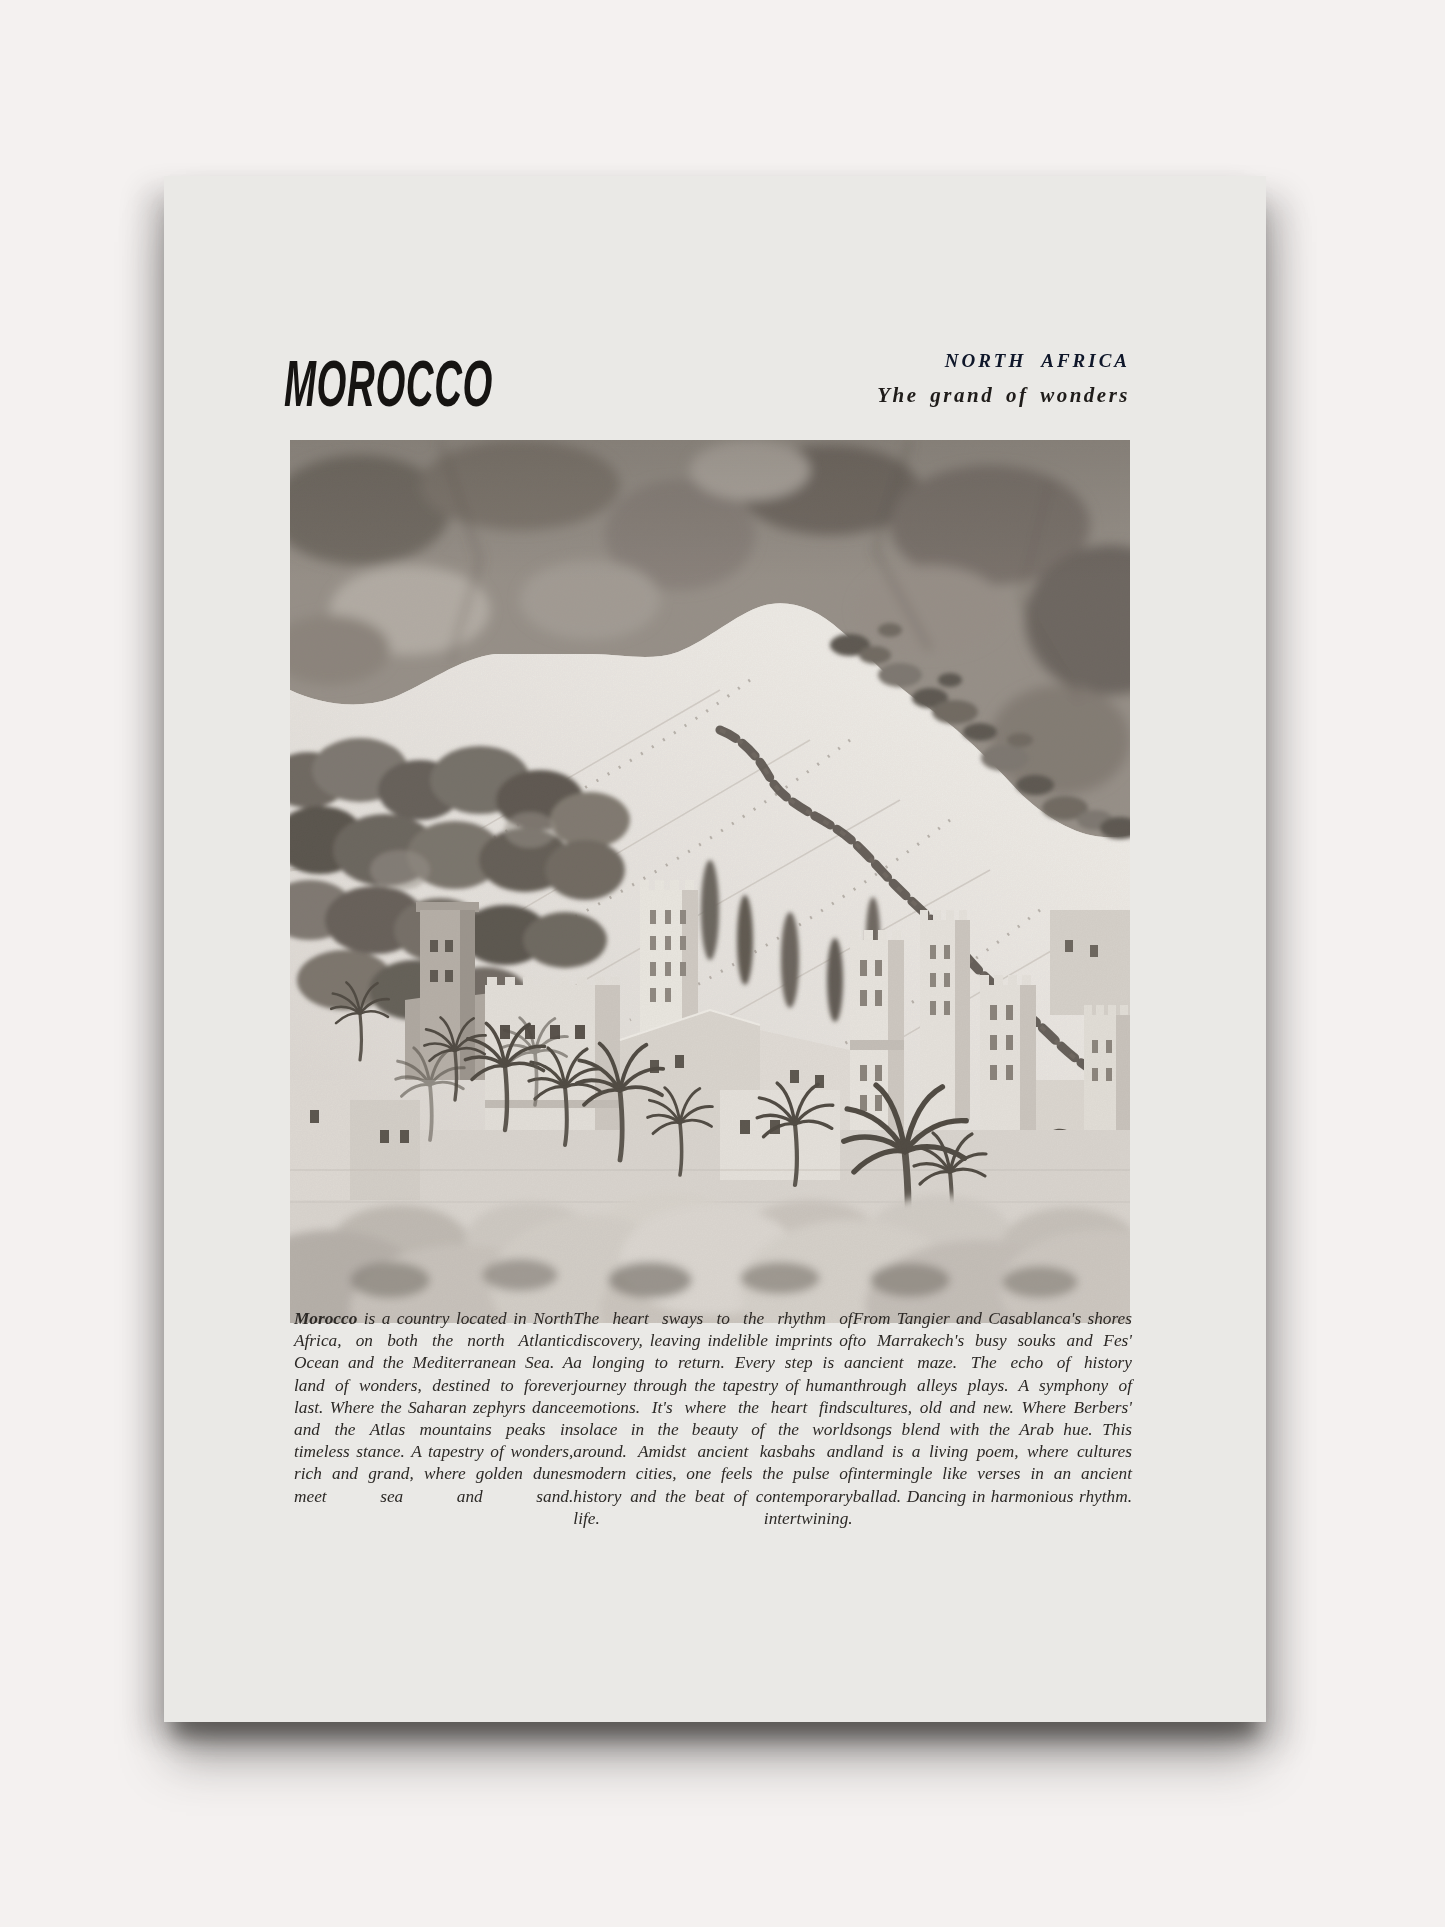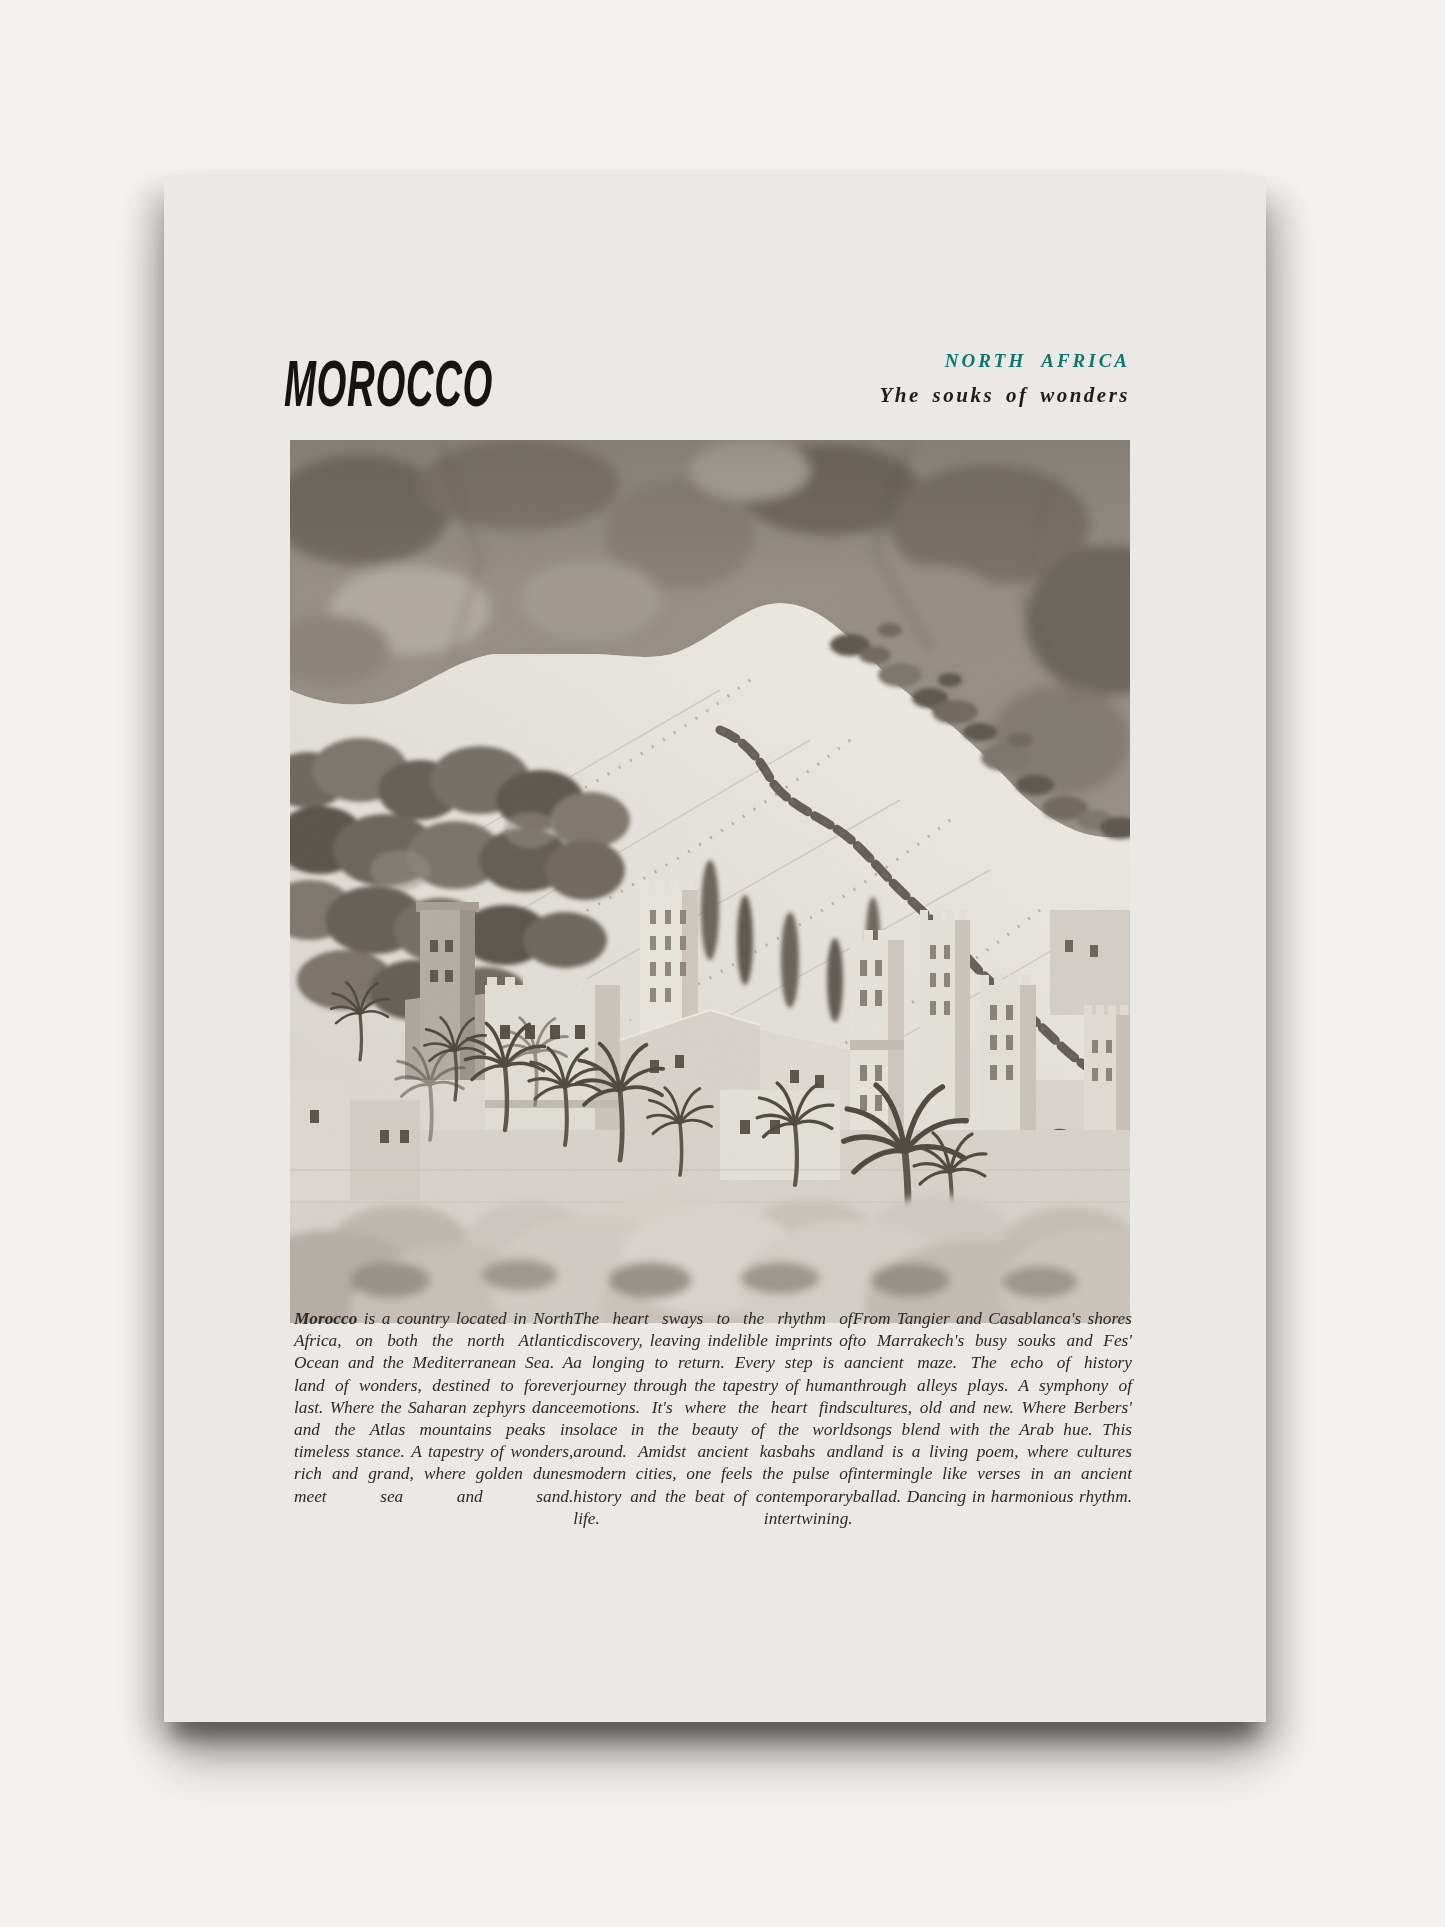--- a/index.html
+++ b/index.html
@@ -35,21 +35,21 @@
     transform-origin:left bottom;
     white-space:nowrap;
   }
   .header-right{text-align:right;}
   .kicker{
     font-family:"Liberation Serif", serif;
     font-weight:700;
     font-size:19px;
     letter-spacing:3px;
     word-spacing:8px;
-    color:#0f766e;
+    color:#0f172a;
     margin-bottom:11px;
     white-space:nowrap;
   }
   .tagline{
     font-family:"Liberation Serif", serif;
     font-weight:700;
     font-size:21px;
     letter-spacing:2.5px;
     word-spacing:4px;
     color:#1f1c1a;
@@ -79,21 +79,21 @@
 </head>
 <body>
 
 <div class="page">
   <div class="poster">
 
     <header class="poster-header">
       <h1 class="poster-title">MOROCCO</h1>
       <div class="header-right">
         <div class="kicker">NORTH AFRICA</div>
-        <div class="tagline">Yhe souks of wonders</div>
+        <div class="tagline">Yhe grand of wonders</div>
       </div>
     </header>
 
     <figure class="photo">
       <svg viewBox="0 0 840 883" preserveAspectRatio="none">
         <defs>
           <linearGradient id="hillGrad" x1="0.75" y1="0.15" x2="0.15" y2="0.95">
             <stop offset="0" stop-color="#f1eee9"></stop>
             <stop offset="0.55" stop-color="#e7e3de"></stop>
             <stop offset="1" stop-color="#dcd7d1"></stop>

